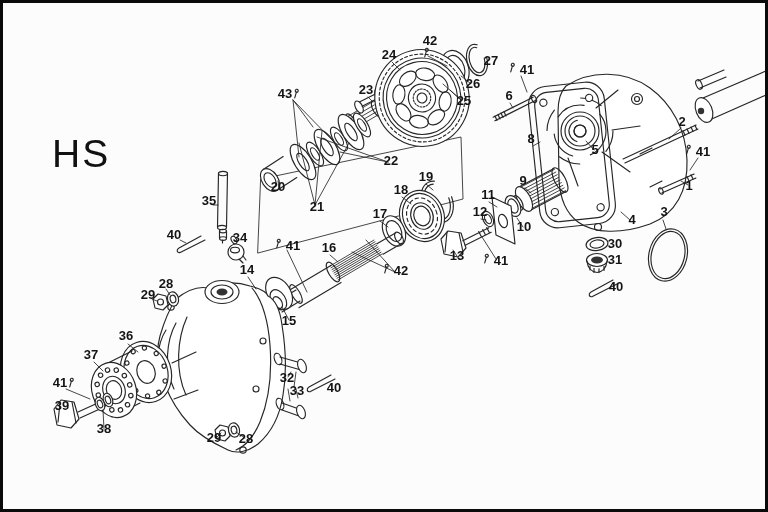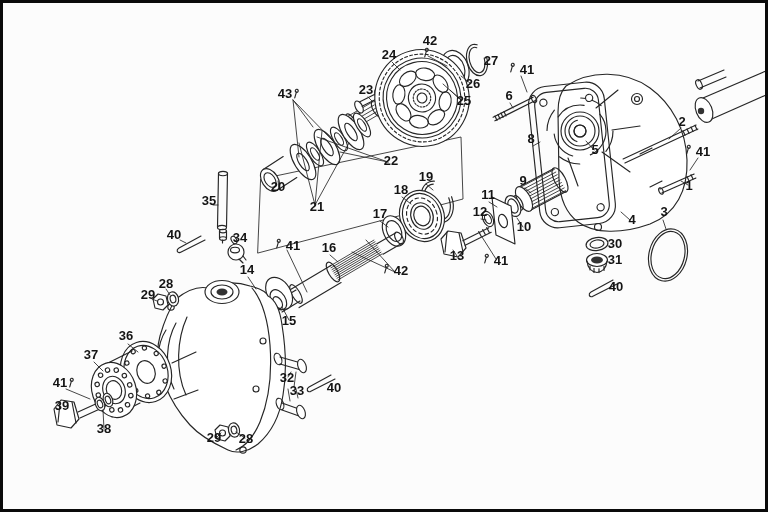--- a/index.html
+++ b/index.html
@@ -13,20 +13,21 @@
   .art .f{fill:#ffffff;}
   .art .fd{fill:#333;stroke:none;}
   .art .thin{stroke-width:0.85;}
   .callout{text-anchor:middle;font:700 13px "Liberation Sans",sans-serif;fill:#141414;stroke:none;}
 </style>
 </head>
 <body>
 
 <div class="stage">
 
+  <div class="hs-title">HS</div>
 
   <svg class="art" width="768" height="512" viewBox="0 0 768 512">
     <defs>
       <g id="screw-glyph">
         <line x1="0" y1="2.2" x2="0" y2="8.2"></line>
         <circle cx="0" cy="0.8" r="1.5"></circle>
       </g>
     </defs>
 
     <polygon points="261,179 461,137 463,199 258,253" class="thin"></polygon>

